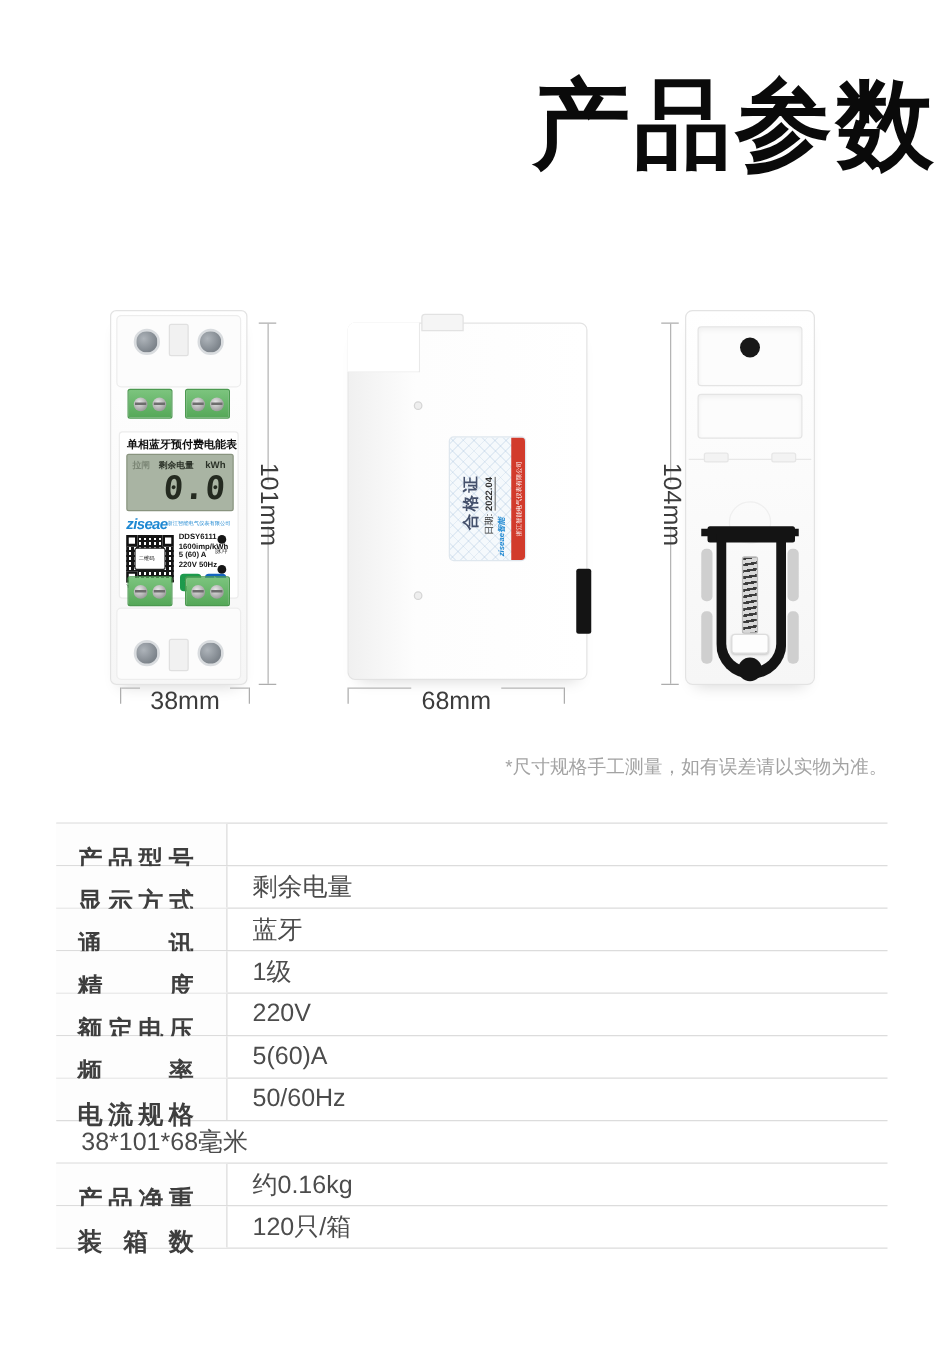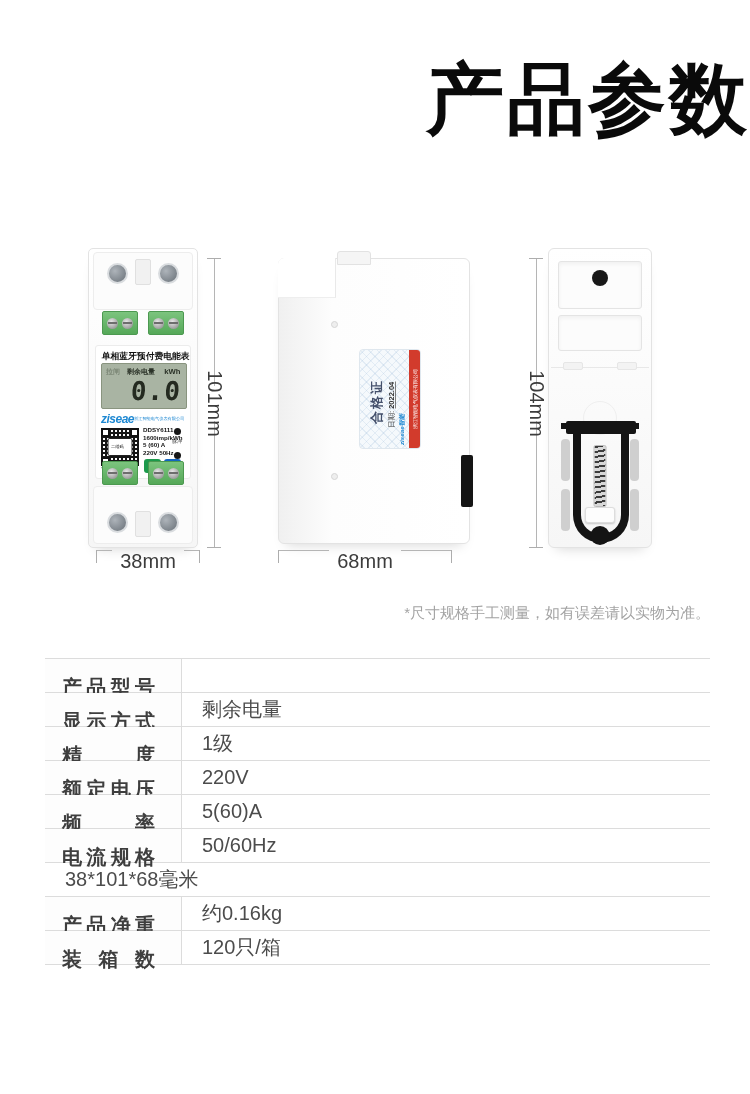--- a/index.html
+++ b/index.html
@@ -304,20 +304,26 @@
         </div>
     </div>
     <div class="spec-row">
       <div class="spec-label">
           <span>显示方式</span>
         </div>
       <div class="spec-value">剩余电量</div>
     </div>
     <div class="spec-row">
       <div class="spec-label">
+          <span>通讯</span>
+        </div>
+      <div class="spec-value">蓝牙</div>
+    </div>
+    <div class="spec-row">
+      <div class="spec-label">
           <span>精度</span>
         </div>
       <div class="spec-value">1级</div>
     </div>
     <div class="spec-row">
       <div class="spec-label">
           <span>额定电压</span>
         </div>
       <div class="spec-value">220V</div>
     </div>

